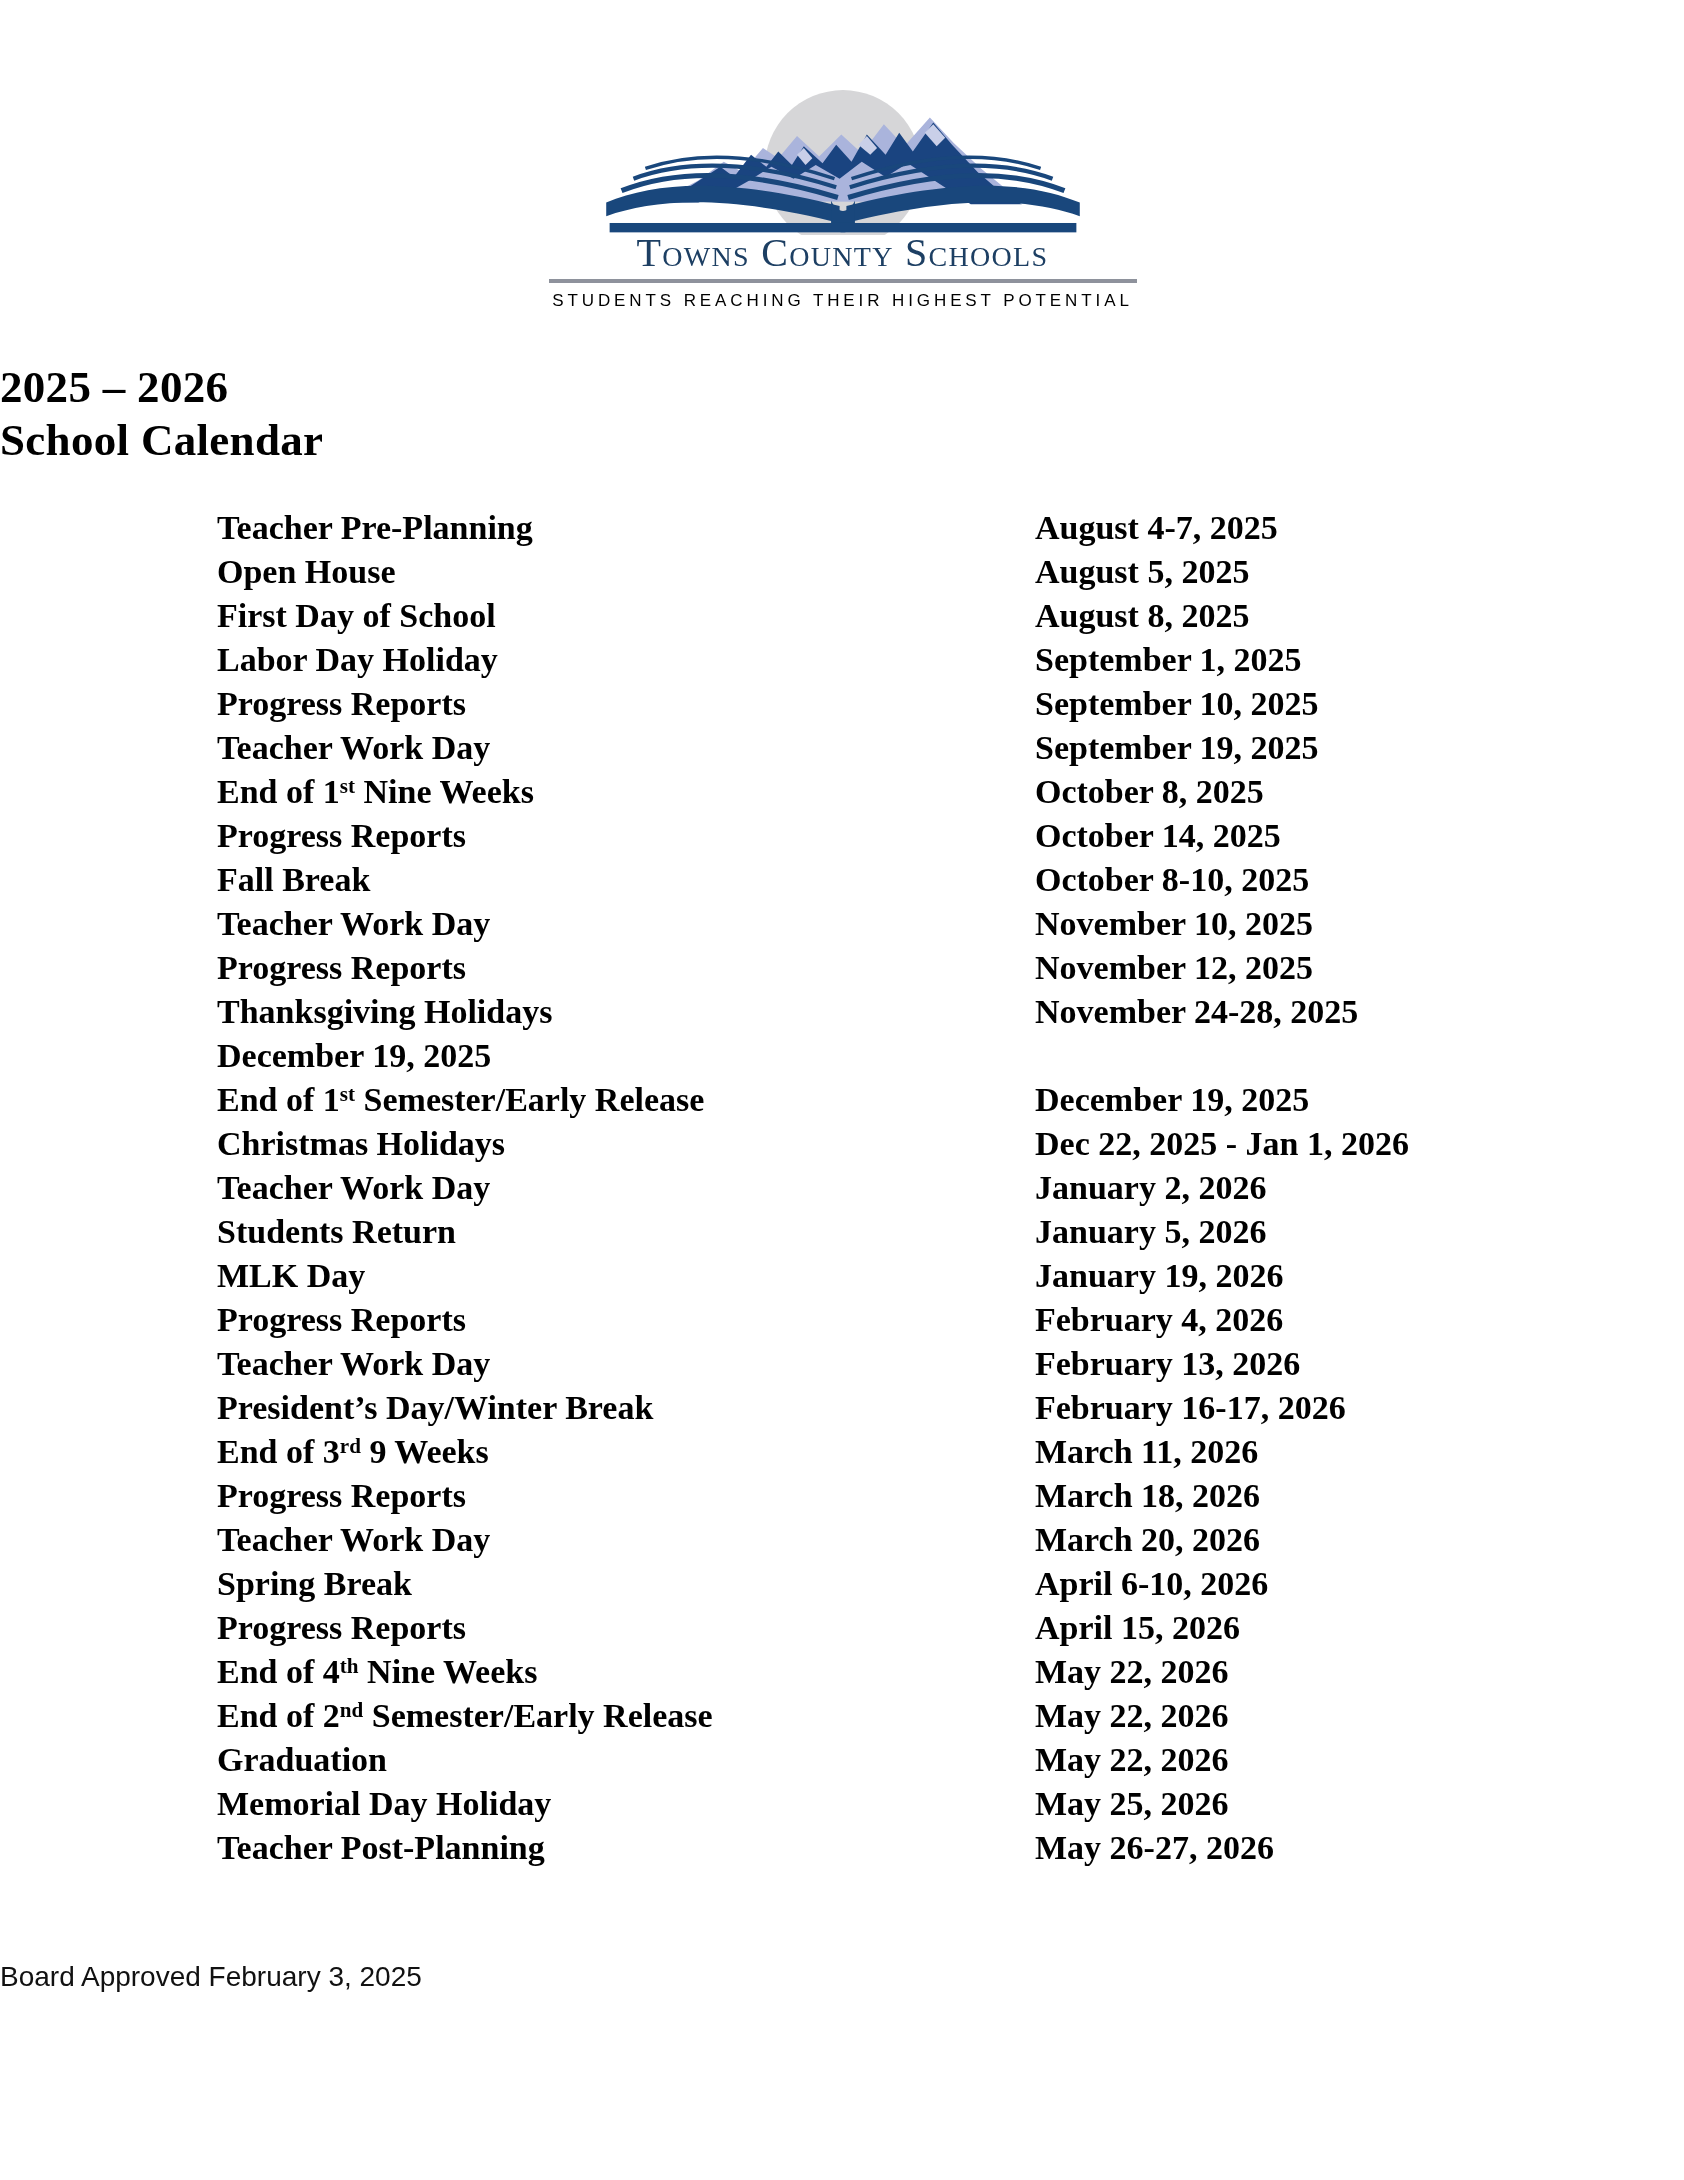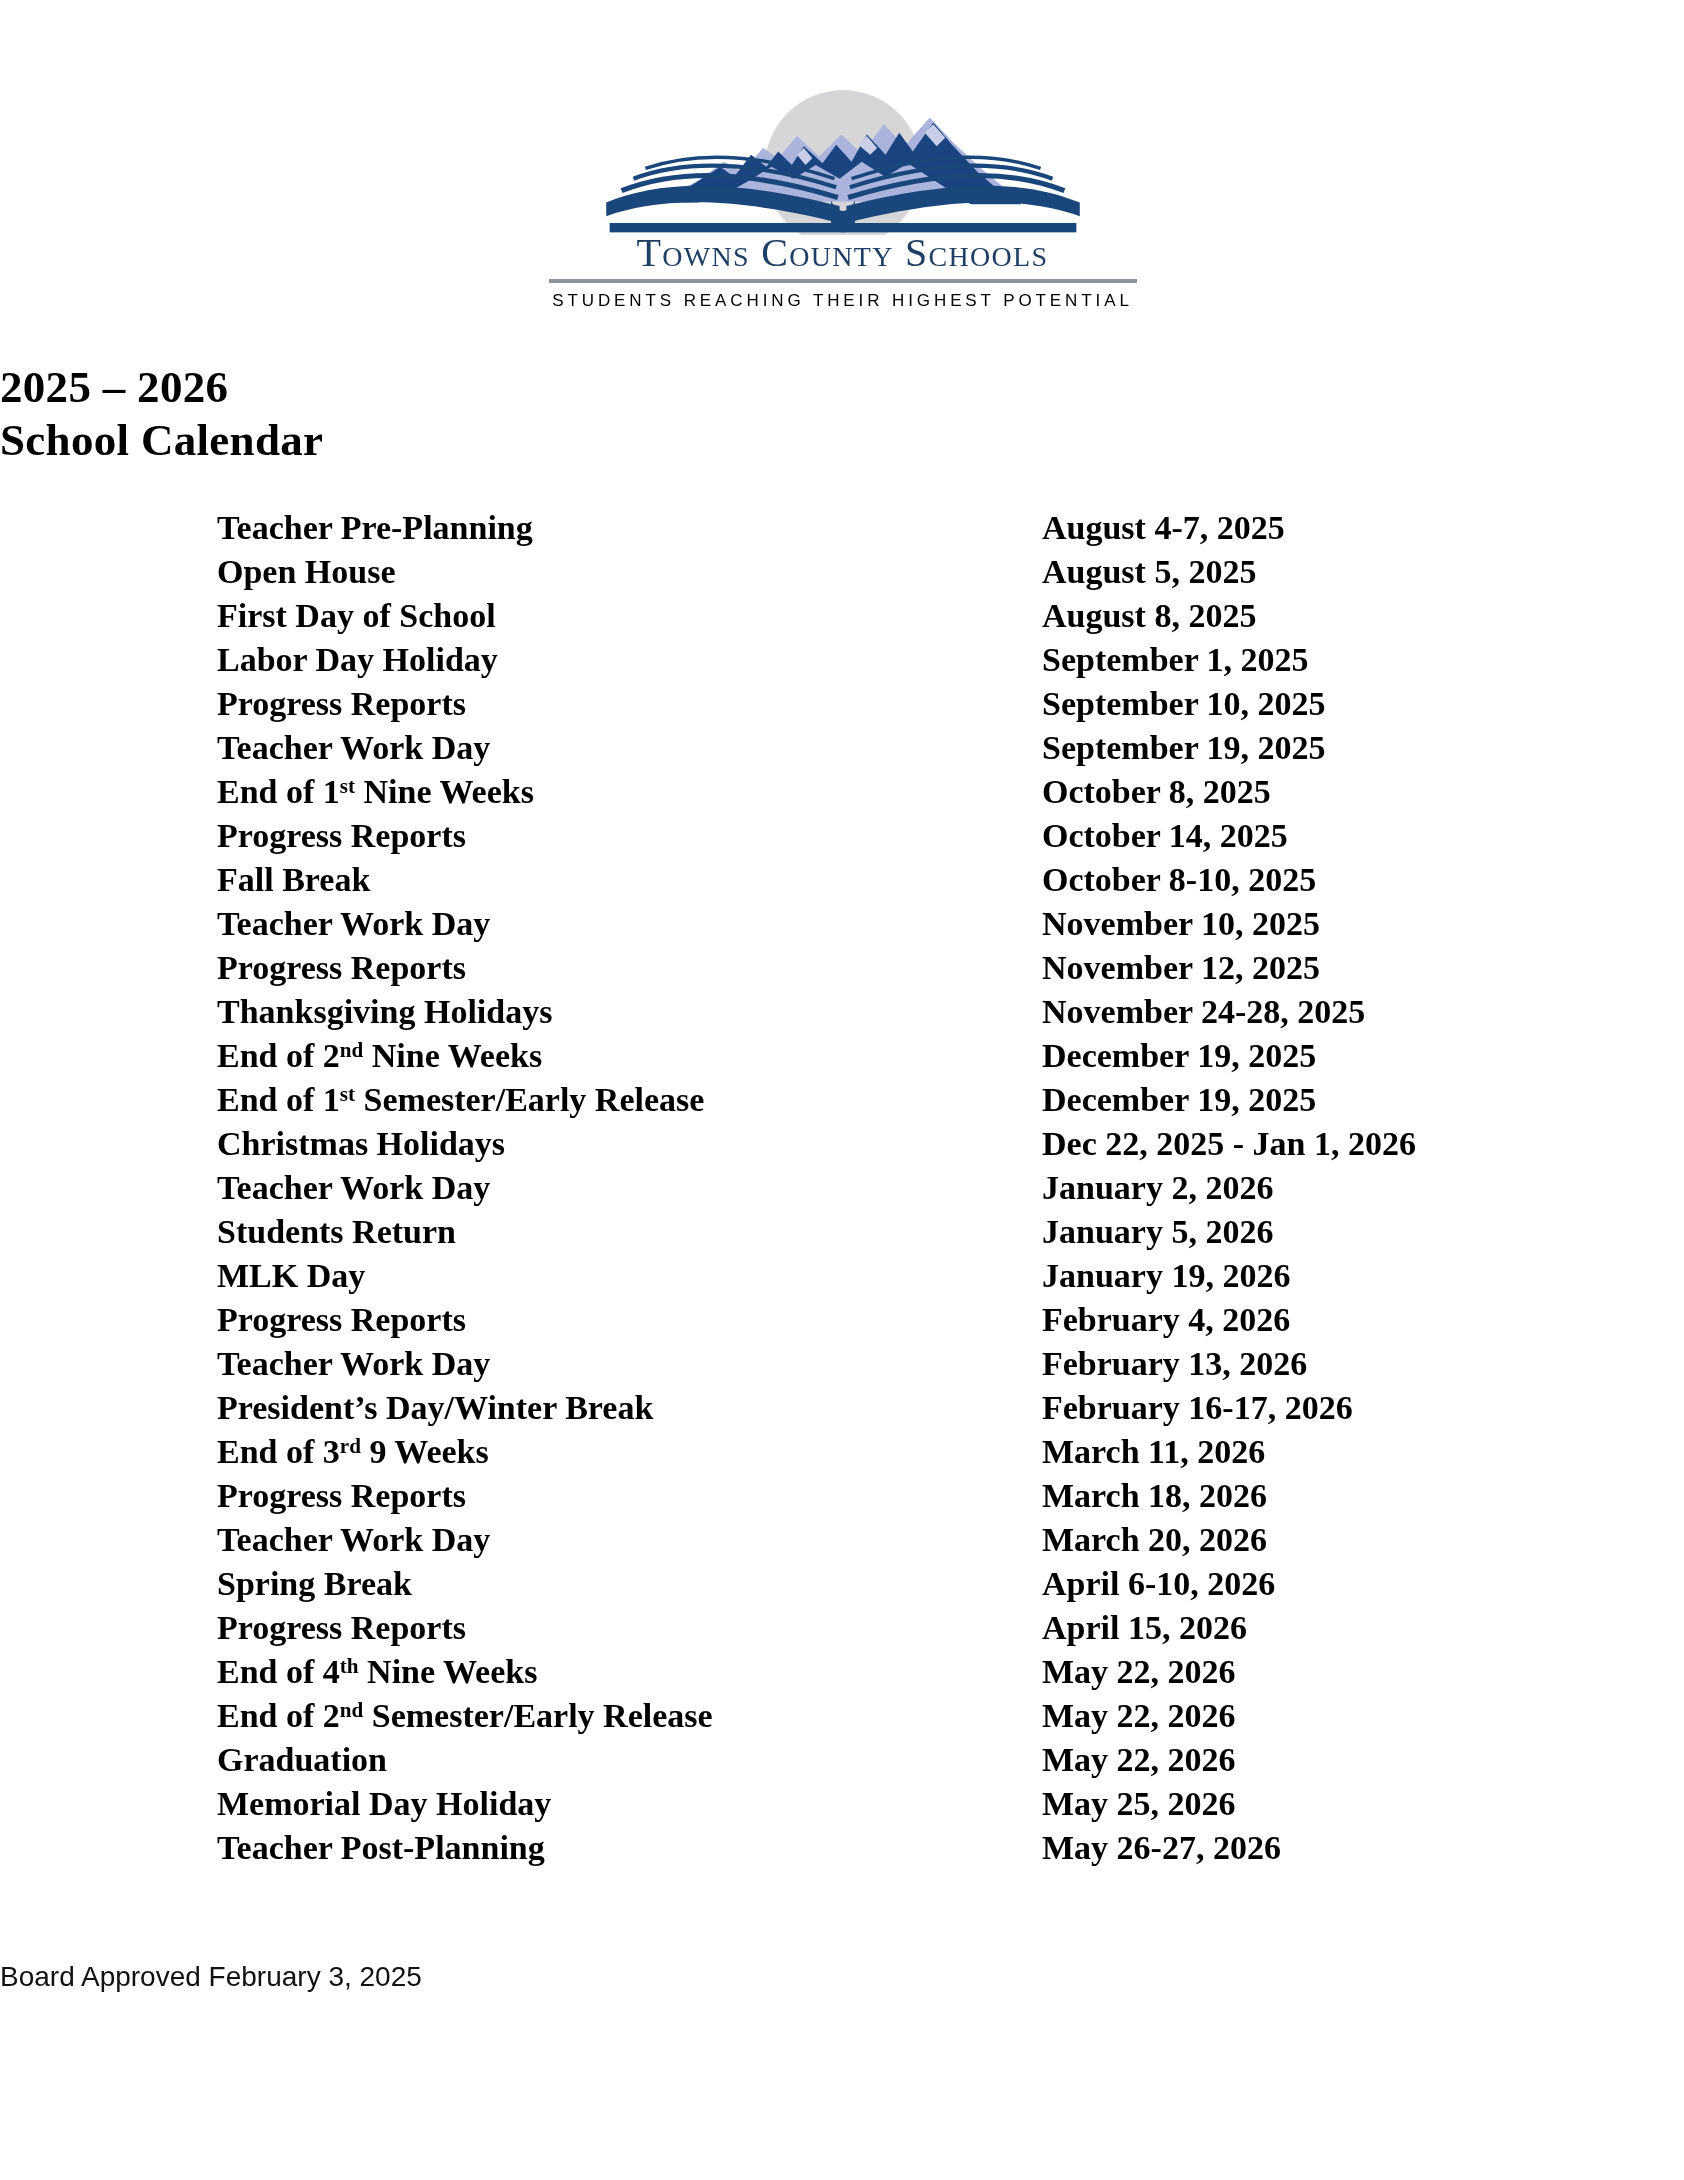--- a/index.html
+++ b/index.html
@@ -91,21 +91,20 @@
     font-weight: bold;
     font-size: 34px;
     line-height: 43px;
     white-space: nowrap;
   }
   .cal-date {
     font-weight: bold;
     font-size: 34px;
     line-height: 43px;
     white-space: nowrap;
-    margin-left: 7px;
   }
   .cal-event sup {
     font-size: 0.62em;
     vertical-align: 0.48em;
     line-height: 0;
   }
 
   
   .doc-footer {
     position: absolute;
@@ -205,21 +204,20 @@
     </div>
     <div class="cal-row">
       <div class="cal-event">Progress Reports</div>
       <div class="cal-date">November 12, 2025</div>
     </div>
     <div class="cal-row">
       <div class="cal-event">Thanksgiving Holidays</div>
       <div class="cal-date">November 24-28, 2025</div>
     </div>
     <div class="cal-row">
-      <div class="cal-event">End of 2<sup>nd</sup> Nine Weeks</div>
       <div class="cal-date">December 19, 2025</div>
     </div>
     <div class="cal-row">
       <div class="cal-event">End of 1<sup>st</sup> Semester/Early Release</div>
       <div class="cal-date">December 19, 2025</div>
     </div>
     <div class="cal-row">
       <div class="cal-event">Christmas Holidays</div>
       <div class="cal-date">Dec 22, 2025 - Jan 1, 2026</div>
     </div>

